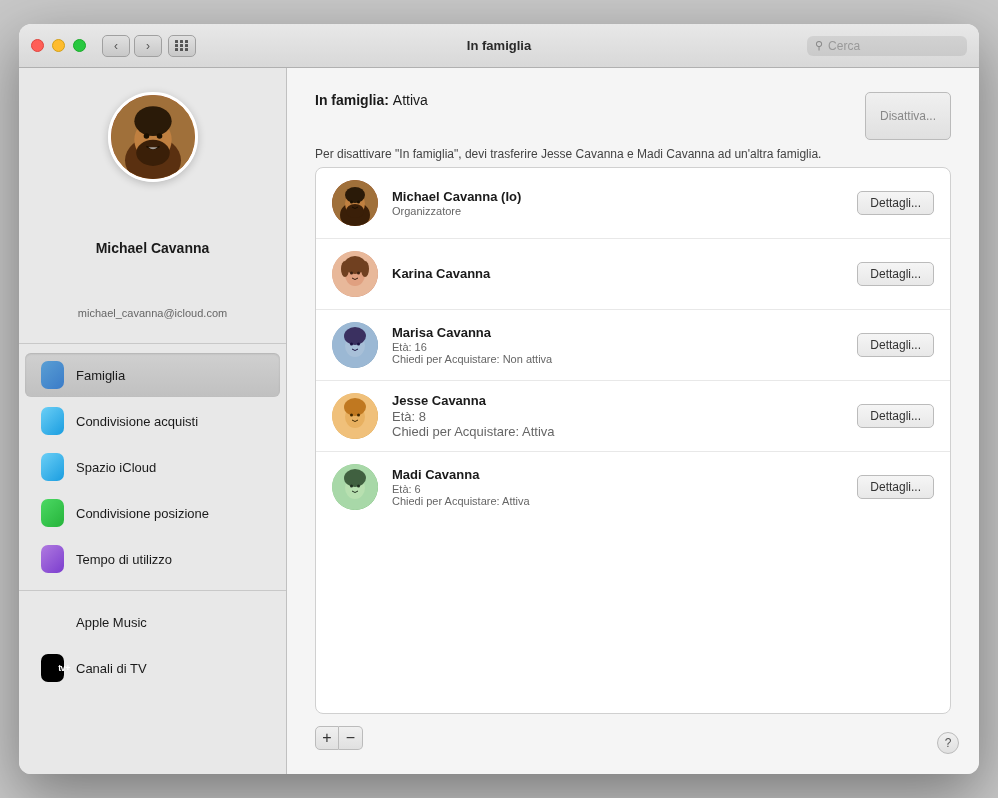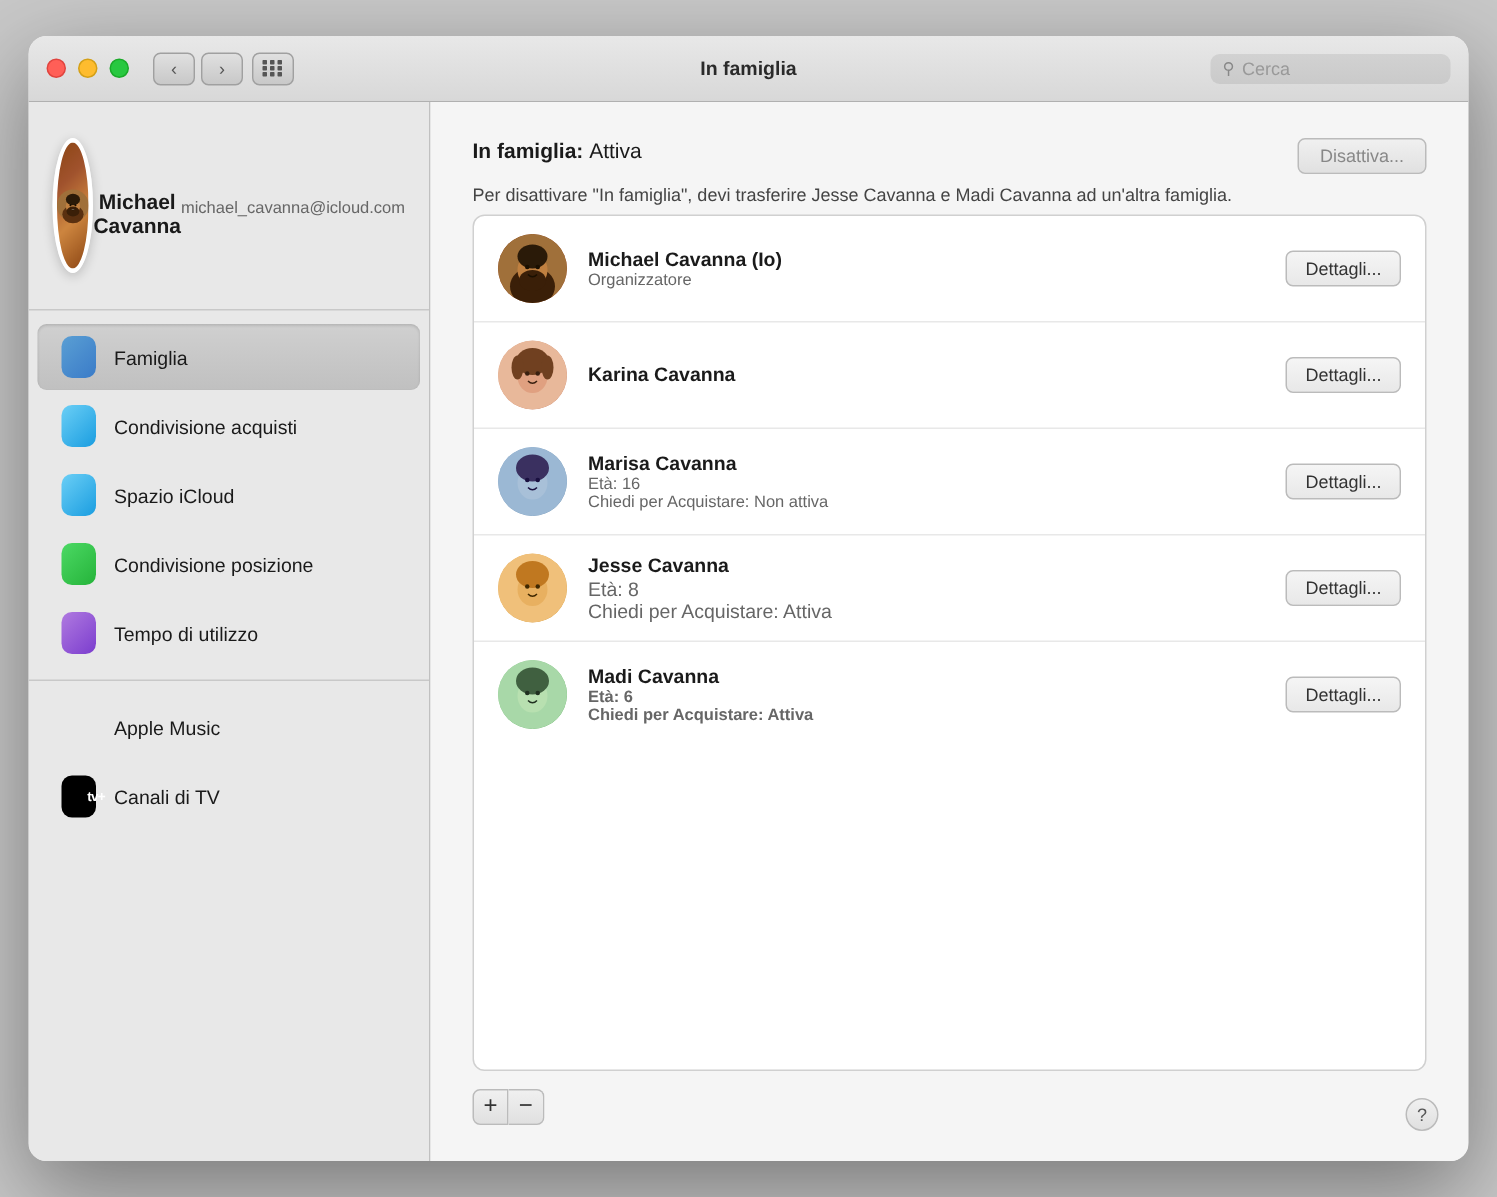--- a/index.html
+++ b/index.html
@@ -123,23 +123,24 @@
     .sidebar {
       width: 268px;
       background: #e8e8e8;
       border-right: 1px solid #c0c0c0;
       display: flex;
       flex-direction: column;
       padding-bottom: 20px;
     }
     .user-profile {
       display: flex;
-      flex-direction: row;
+      flex-direction: column;
       align-items: center;
       padding: 24px 16px 16px;
+      gap: 48px;
     }
     .avatar-container {
       width: 90px;
       height: 90px;
       border-radius: 50%;
       overflow: hidden;
       background: linear-gradient(135deg, #8B4513 0%, #A0522D 30%, #cd853f 60%, #8B4513 100%);
       display: flex;
       align-items: center;
       justify-content: center;
@@ -223,21 +224,21 @@
     }
     .panel-title {
       font-size: 14px;
       font-weight: 500;
       color: #1a1a1a;
     }
     .panel-title span {
       font-weight: 400;
     }
     .disattiva-btn {
-      padding: 4px 14px;
+      padding: 16px 14px;
       background: linear-gradient(to bottom, #f0f0f0, #e0e0e0);
       border: 1px solid #bbb;
       border-radius: 5px;
       font-size: 12px;
       color: #888;
       cursor: pointer;
     }
     .panel-desc {
       font-size: 12px;
       color: #444;
@@ -615,21 +616,21 @@
                 <circle cx="23" cy="23" r="23" fill="#a8d8a8"></circle>
                 <ellipse cx="23" cy="24" rx="10" ry="11" fill="#b8e0b0"></ellipse>
                 <ellipse cx="23" cy="14" rx="11" ry="9" fill="#406040"></ellipse>
                 <circle cx="19.5" cy="22" r="1.5" fill="#203020"></circle>
                 <circle cx="26.5" cy="22" r="1.5" fill="#203020"></circle>
                 <path d="M20 27 Q23 30 26 27" stroke="#203020" stroke-width="1" fill="none"></path>
               </svg>
             </div>
             <div class="member-info">
               <div class="member-name">Madi Cavanna</div>
-              <div class="member-role" style="white-space:pre-line; font-size:11px; color:#666; margin-top:1px;font-weight:bold;">Età: 6
+              <div class="member-role" style="white-space:pre-line; font-size:11px; color:#666; margin-top:1px;">Età: 6
 Chiedi per Acquistare: Attiva</div>
             </div>
             <button class="member-detail-btn">Dettagli...</button>
           </div>
 
         </div>
 
         <div class="bottom-buttons">
           <button class="add-remove-btn">+</button>
           <button class="add-remove-btn">−</button>

